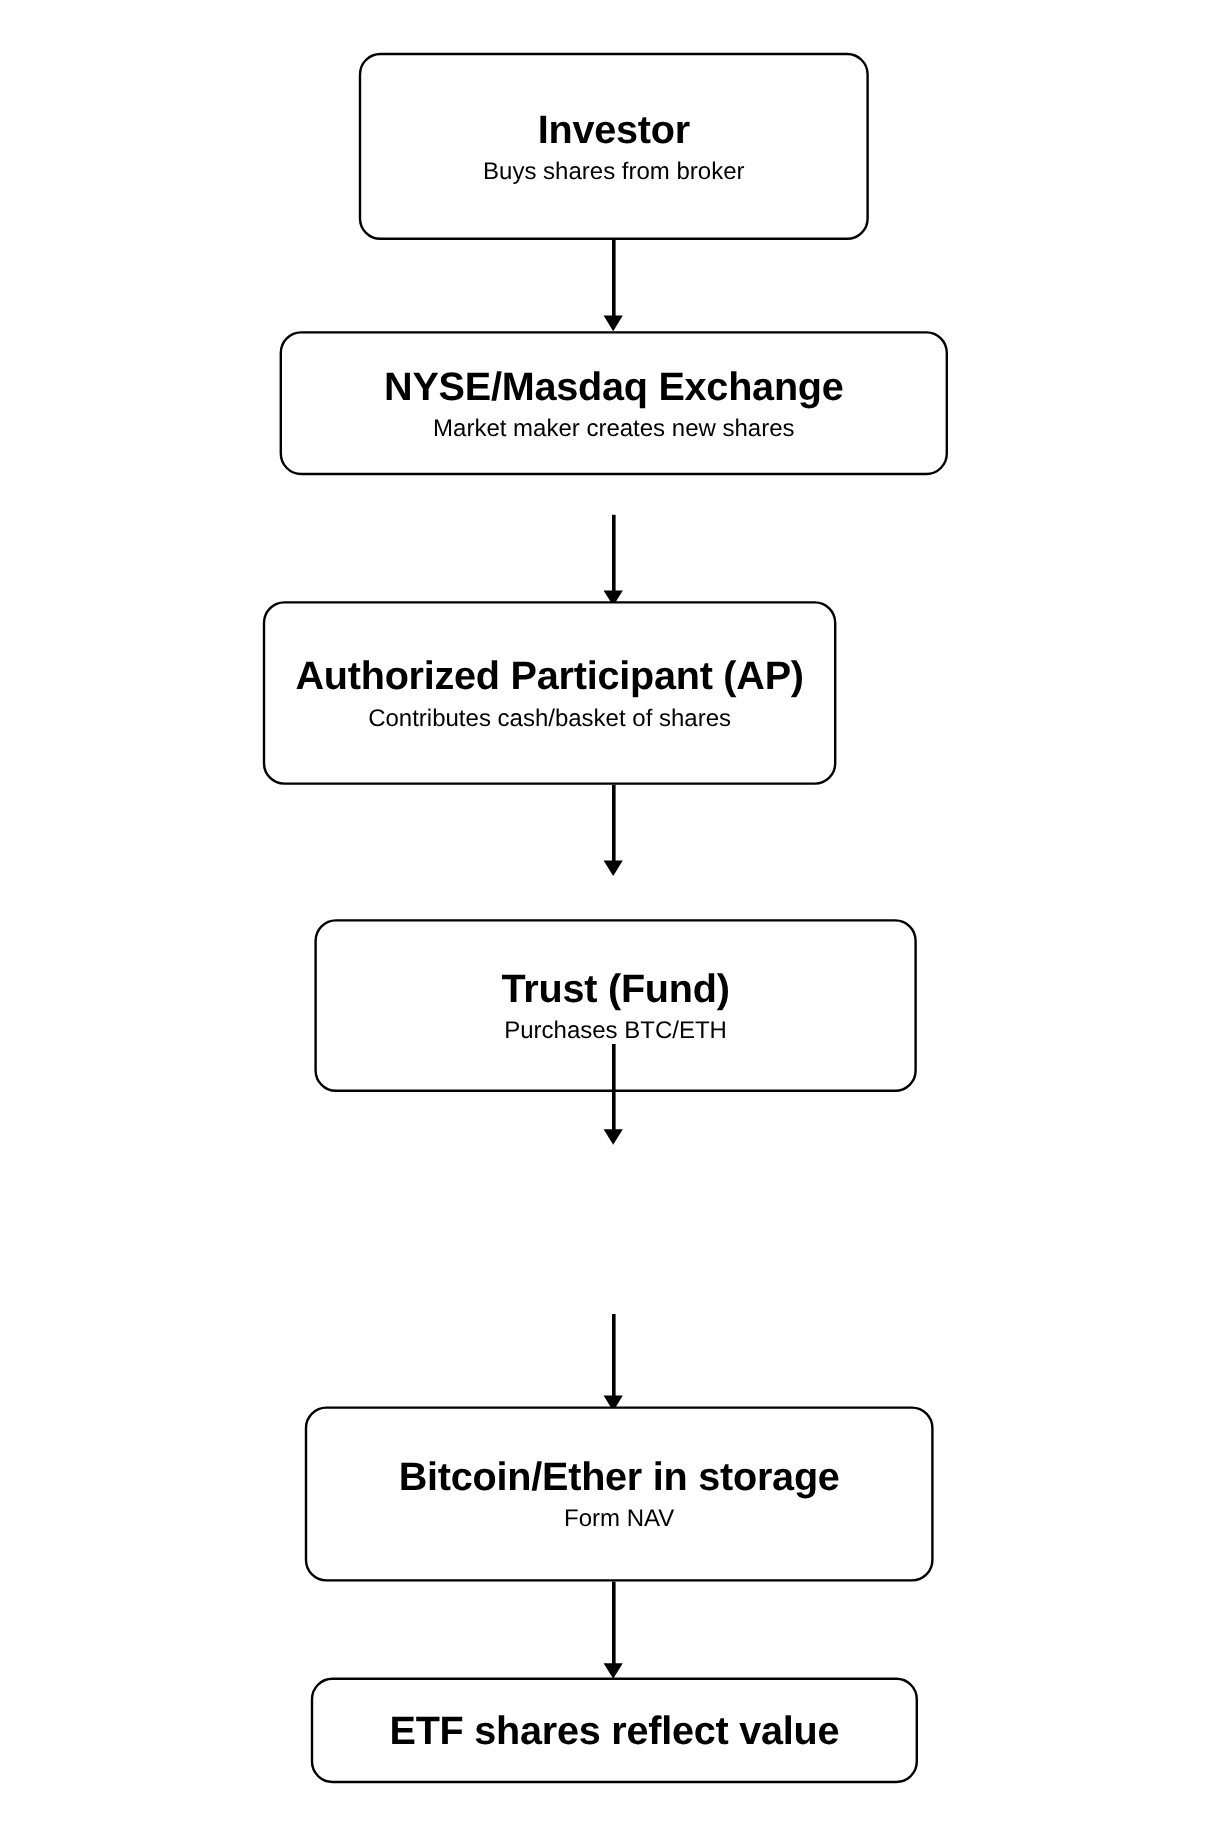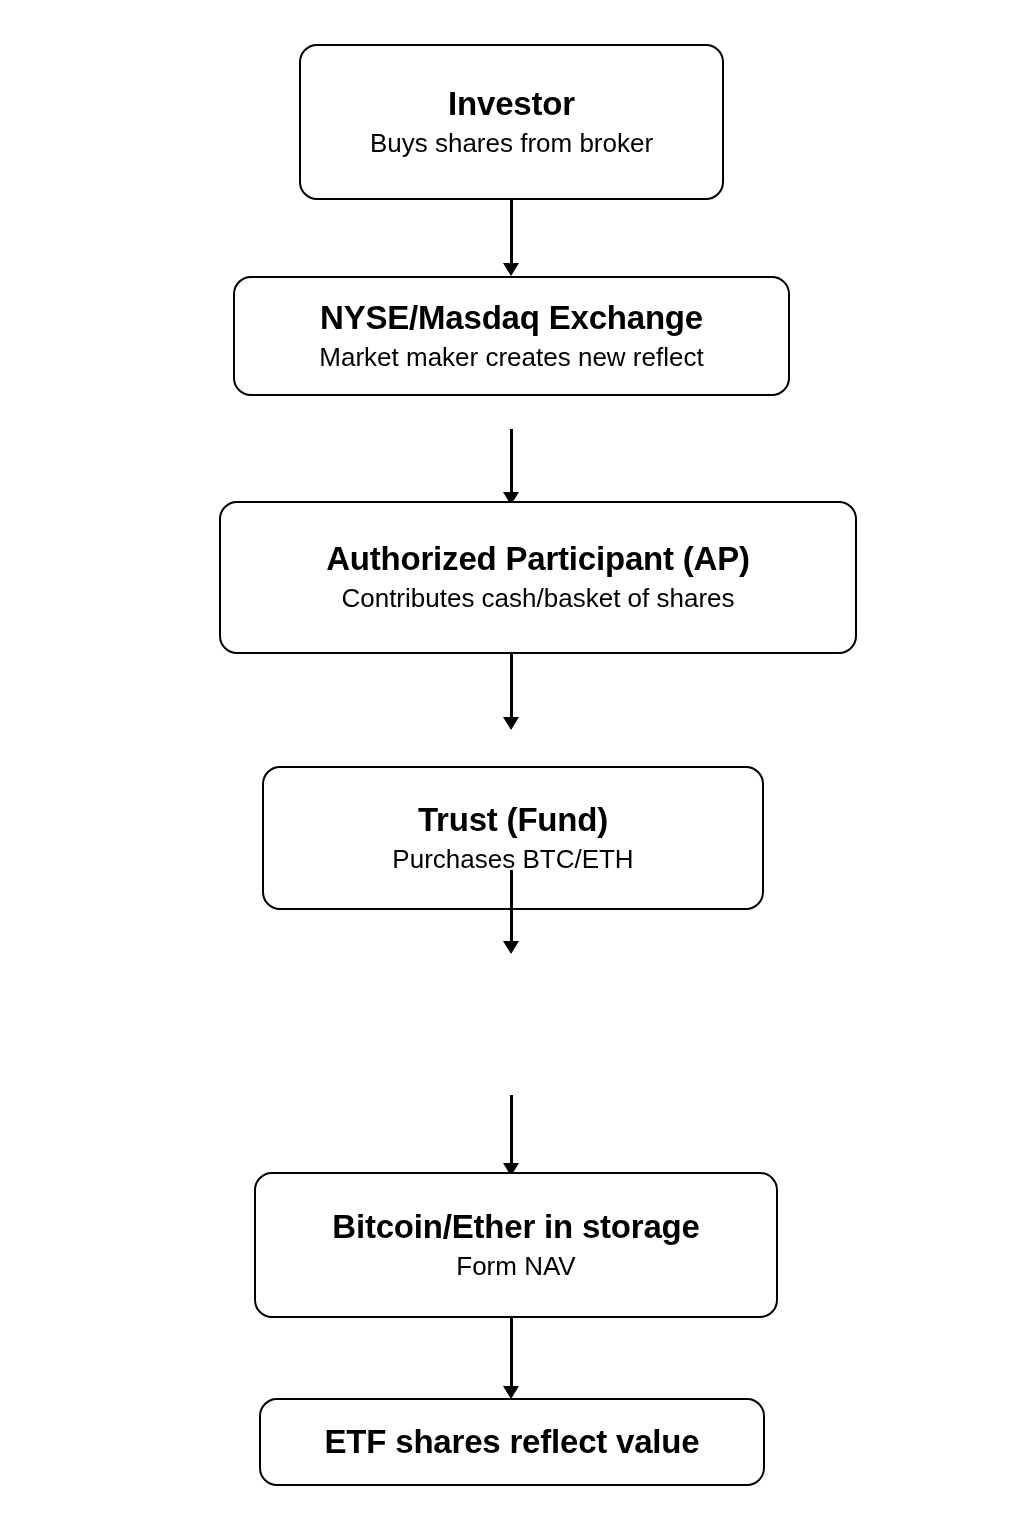--- a/index.html
+++ b/index.html
@@ -34,21 +34,21 @@
     padding: 6px 14px;
   }
   .node .title {
     font-size: 33px;
     font-weight: bold;
     line-height: 1.18;
     letter-spacing: -0.2px;
     white-space: nowrap;
   }
   .node .subtitle {
-    font-size: 26px;
+    font-size: 20px;
     font-weight: normal;
     line-height: 1.2;
     margin-top: 4px;
     white-space: nowrap;
   }
   .node.single .title {
     margin: 0;
   }
   .connector {
     position: absolute;
@@ -72,27 +72,27 @@
   <div class="node" style="left:299px; top:24px; width:425px; height:156px;">
     <div class="title">Investor</div>
     <div class="subtitle">Buys shares from broker</div>
   </div>
 
   <div class="connector" style="left:510px; top:180px; height:70px;"></div>
   <div class="arrowhead" style="left:503px; top:243px;"></div>
 
   <div class="node" style="left:233px; top:256px; width:557px; height:120px;">
     <div class="title">NYSE/Masdaq Exchange</div>
-    <div class="subtitle">Market maker creates new reflect</div>
+    <div class="subtitle">Market maker creates new shares</div>
   </div>
 
   <div class="connector" style="left:510px; top:409px; height:70px;"></div>
   <div class="arrowhead" style="left:503px; top:472px;"></div>
 
-  <div class="node" style="left:219px; top:481px; width:638px; height:153px;">
+  <div class="node" style="left:219px; top:481px; width:478px; height:153px;">
     <div class="title">Authorized Participant (AP)</div>
     <div class="subtitle">Contributes cash/basket of shares</div>
   </div>
 
   <div class="connector" style="left:510px; top:634px; height:70px;"></div>
   <div class="arrowhead" style="left:503px; top:697px;"></div>
 
   <div class="node" style="left:262px; top:746px; width:502px; height:144px;">
     <div class="title">Trust (Fund)</div>
     <div class="subtitle">Purchases BTC/ETH</div>

